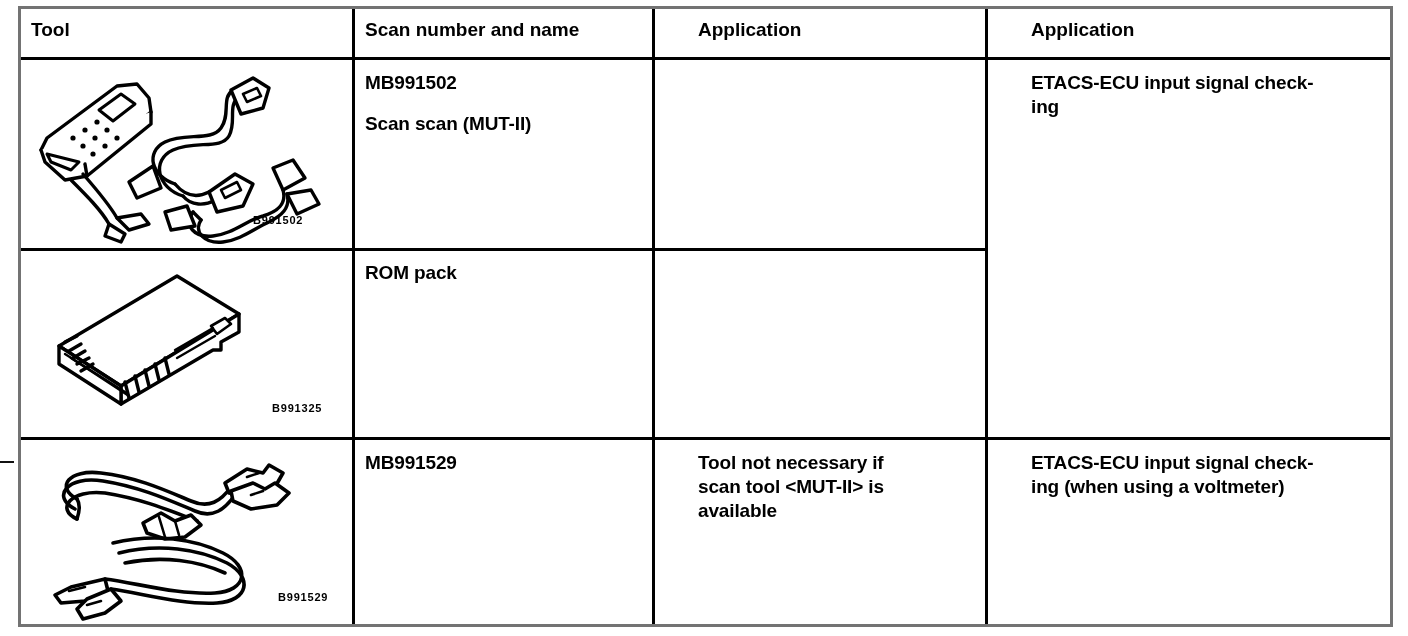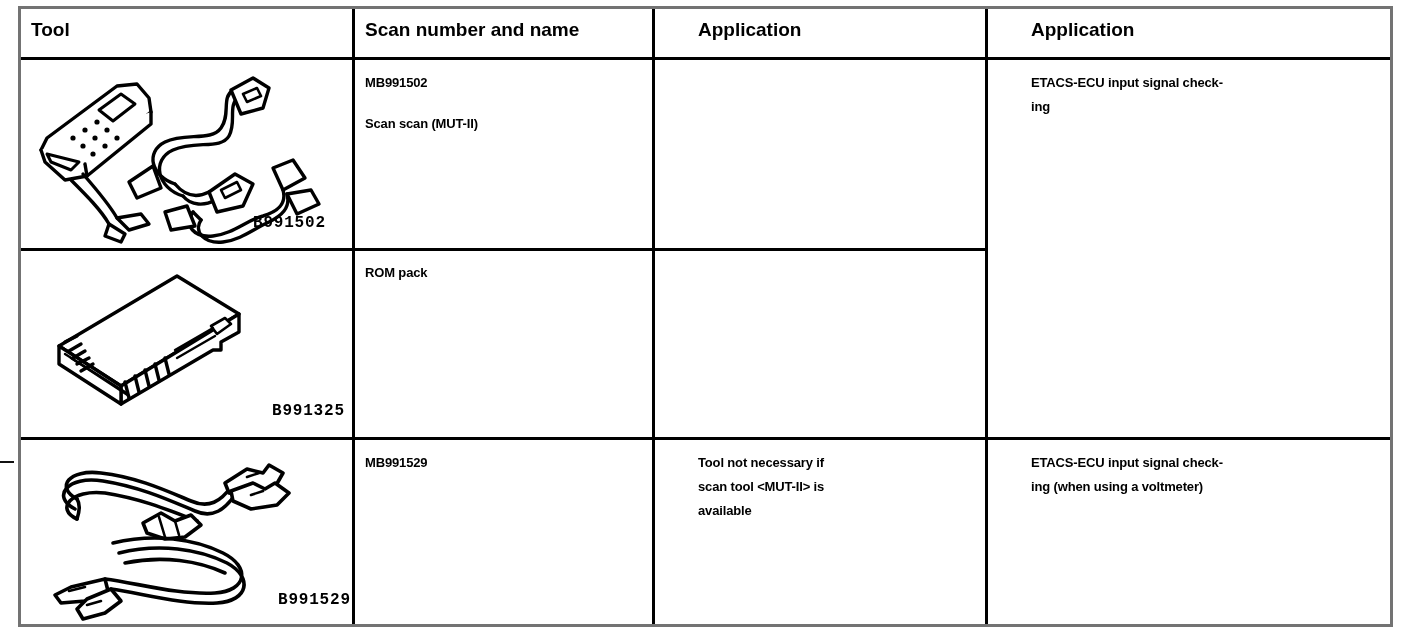--- a/index.html
+++ b/index.html
@@ -30,21 +30,21 @@
   .h-head{top:48px;width:1369px;}
   .h-r1{top:239px;width:964px;}
   .h-r2{top:428px;width:1369px;}
 
   
   .tick{position:absolute;left:0px;top:461px;width:14px;height:2px;background:#111;}
 
   
   .cell{position:absolute;box-sizing:border-box;}
   .cell .txt{
-    font-size:13px;
+    font-size:19px;
     font-weight:700;
     letter-spacing:-0.15px;
     line-height:24px;
     white-space:pre-line;
   }
   .hdr .txt{font-weight:600;font-size:19px;letter-spacing:0px;}
 
   
   .c-h1{left:10px;top:9px;width:318px;height:36px;}
   .c-h2{left:344px;top:9px;width:282px;height:36px;}
@@ -69,22 +69,22 @@
 
   
   .art{position:absolute;left:4px;box-sizing:border-box;}
   .art1{top:55px;width:325px;height:182px;}
   .art2{top:245px;width:325px;height:181px;}
   .art3{top:434px;width:325px;height:182px;}
   .art svg{display:block;width:100%;height:100%;}
 
   .artcode{
     position:absolute;
-    font-size:16px;font-weight:700;letter-spacing:0.8px;
-    font-family:Liberation Mono, monospace;
+    font-size:11px;font-weight:700;letter-spacing:0.8px;
+    font-family:Liberation Sans, sans-serif;
   }
   .code1{left:232px;top:205px;}
   .code2{left:251px;top:393px;}
   .code3{left:257px;top:582px;}
 </style>
 </head>
 <body>
 
 <div class="page">
 

